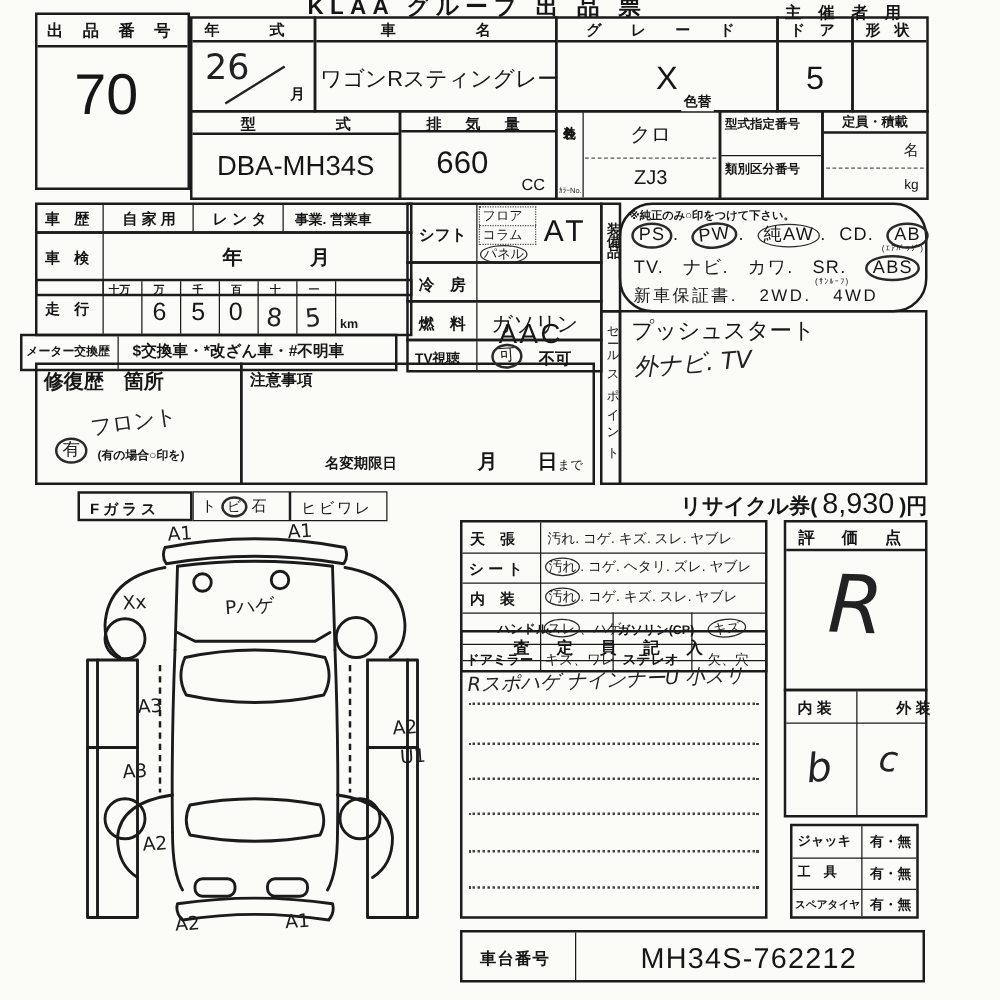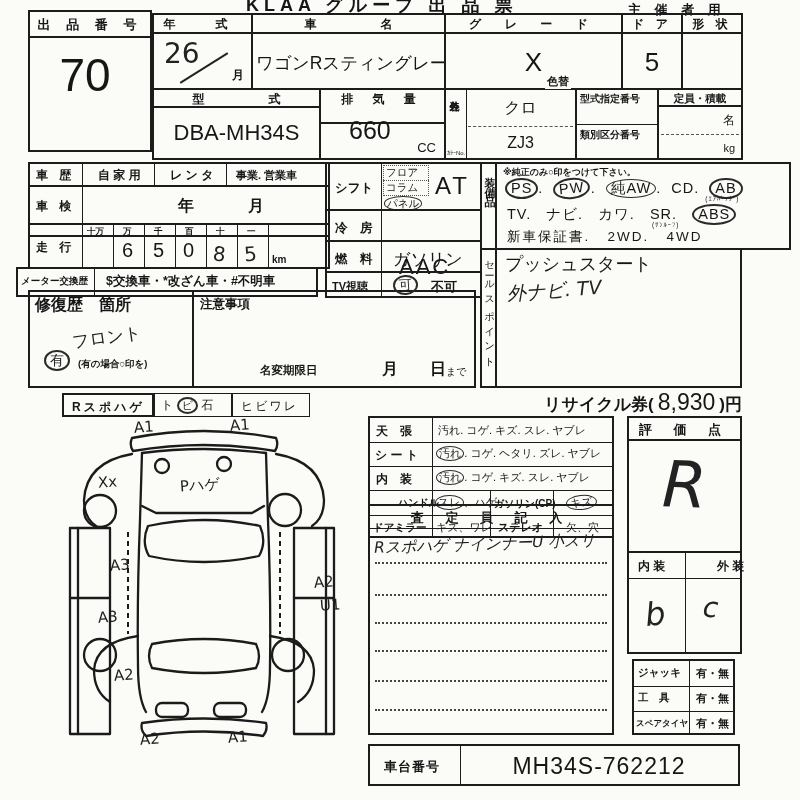--- a/index.html
+++ b/index.html
@@ -55,21 +55,21 @@
 </div>
 <div class="b" style="left:681px;top:13px;width:62px;height:77px;">
   <div class="ch" style="height:19px;font-size:12px;letter-spacing:4px;line-height:19px;">形 状</div>
 </div>
 
 <div class="b" style="left:152px;top:88px;width:169px;height:72px;">
   <div class="ch" style="height:18px;font-size:12px;letter-spacing:26px;line-height:18px;text-indent:26px;">型　式</div>
   <div class="t" style="left:0;right:0;top:30px;text-align:center;font-size:22px;">DBA-MH34S</div>
 </div>
 <div class="b" style="left:319px;top:88px;width:127px;height:72px;">
-  <div class="ch" style="height:34px;font-size:12px;letter-spacing:8px;line-height:18px;">排 気 量</div>
+  <div class="ch" style="height:16px;font-size:12px;letter-spacing:8px;line-height:18px;">排 気 量</div>
   <div class="t" style="left:28px;top:26px;font-size:25px;">660</div>
   <div class="t" style="right:8px;bottom:3px;font-size:13px;">CC</div>
 </div>
 <div class="b" style="left:444px;top:88px;width:133px;height:72px;">
   <div class="t vlab" style="left:1px;top:3px;font-size:10px;">外装色</div>
   <div class="t" style="left:1px;bottom:2px;font-size:6px;">ｶﾗｰNo.</div>
   <div class="t" style="left:20px;top:0;bottom:0;border-left:1.6px solid #1c1c1c;"></div>
   <div class="t hdr" style="right:4px;top:-16px;font-size:11px;background:#fbfbf8;padding:0 2px;">色替</div>
   <div class="t" style="left:20px;right:0;top:8px;text-align:center;font-size:16px;">クロ</div>
   <div class="t" style="left:22px;right:2px;top:36px;border-top:1.6px dashed #555;"></div>
@@ -172,21 +172,21 @@
   <div class="t" style="left:54px;top:0;bottom:0;border-left:1.6px solid #1c1c1c;"></div>
   <span class="t circ hw" style="left:66px;top:2px;font-size:13px;transform:rotate(-4deg);">
     <span>可</span>
   </span>
   <div class="t hdr" style="left:104px;top:5px;font-size:13px;">不可</div>
 </div>
 
 <div class="b" style="left:480px;top:162px;width:17px;height:88px;">
   <div class="vlab" style="font-size:11px;margin:4px auto;letter-spacing:10px;">装備品</div>
 </div>
-<div class="b" style="left:495px;top:162px;width:296px;height:88px;">
+<div class="b" style="left:495px;top:162px;width:247px;height:88px;border-radius:27px;">
   <div class="t hdr" style="left:6px;top:2px;font-size:9px;">※純正のみ○印をつけて下さい。</div>
   <div class="t" style="left:8px;top:14px;font-size:14.5px;letter-spacing:1px;">
     <span class="tok"><span class="circ">PS</span><span>.</span></span>&nbsp;
     <span class="tok"><span class="circ" style="transform:rotate(-6deg);display:inline-block;">PW</span><span>.</span></span>&nbsp;
     <span class="tok"><span class="circ" style="border-width:1.6px;">純AW</span><span>.</span></span>&nbsp;
     <span class="tok"><span>CD</span><span>.</span></span>&nbsp;
     <span class="tok"><span class="circ">AB</span><span class="sub" style="top:17px;left:-4px;">(ｴｱﾊﾞｯｸﾞ)</span></span>
   </div>
   <div class="t" style="left:10px;top:40px;font-size:14.5px;letter-spacing:1px;">
     <span class="tok"><span>TV</span><span>.</span></span>&nbsp;&nbsp;
@@ -212,21 +212,21 @@
 
 <div class="t" style="left:480px;top:389px;width:262px;">
   <span class="flexrow" style="justify-content:flex-end;gap:4px;">
     <span class="hdr" style="font-size:17px;">リサイクル券(</span>
     <span style="font-size:23px;">8,930</span>
     <span class="hdr" style="font-size:17px;">)円</span>
   </span>
 </div>
 
 <div class="b" style="left:62px;top:393px;width:92px;height:24px;">
-  <div class="t hdr" style="left:8px;top:4px;font-size:12px;letter-spacing:3px;">Rスポハゲ</div>
+  <div class="t hdr" style="left:8px;top:4px;font-size:12px;letter-spacing:3px;">Fガラス</div>
 </div>
 <div class="b1" style="left:154px;top:393px;width:78px;height:24px;">
   <div class="t" style="left:6px;top:3px;font-size:12px;">
     <span>ト</span>
     <span class="circ hw" style="font-size:11px;padding:0 3px;">ビ</span>
     <span>石</span>
   </div>
 </div>
 <div class="b1" style="left:232px;top:393px;width:78px;height:24px;">
   <div class="t" style="left:8px;top:4px;font-size:12px;letter-spacing:2px;">ヒビワレ</div>

